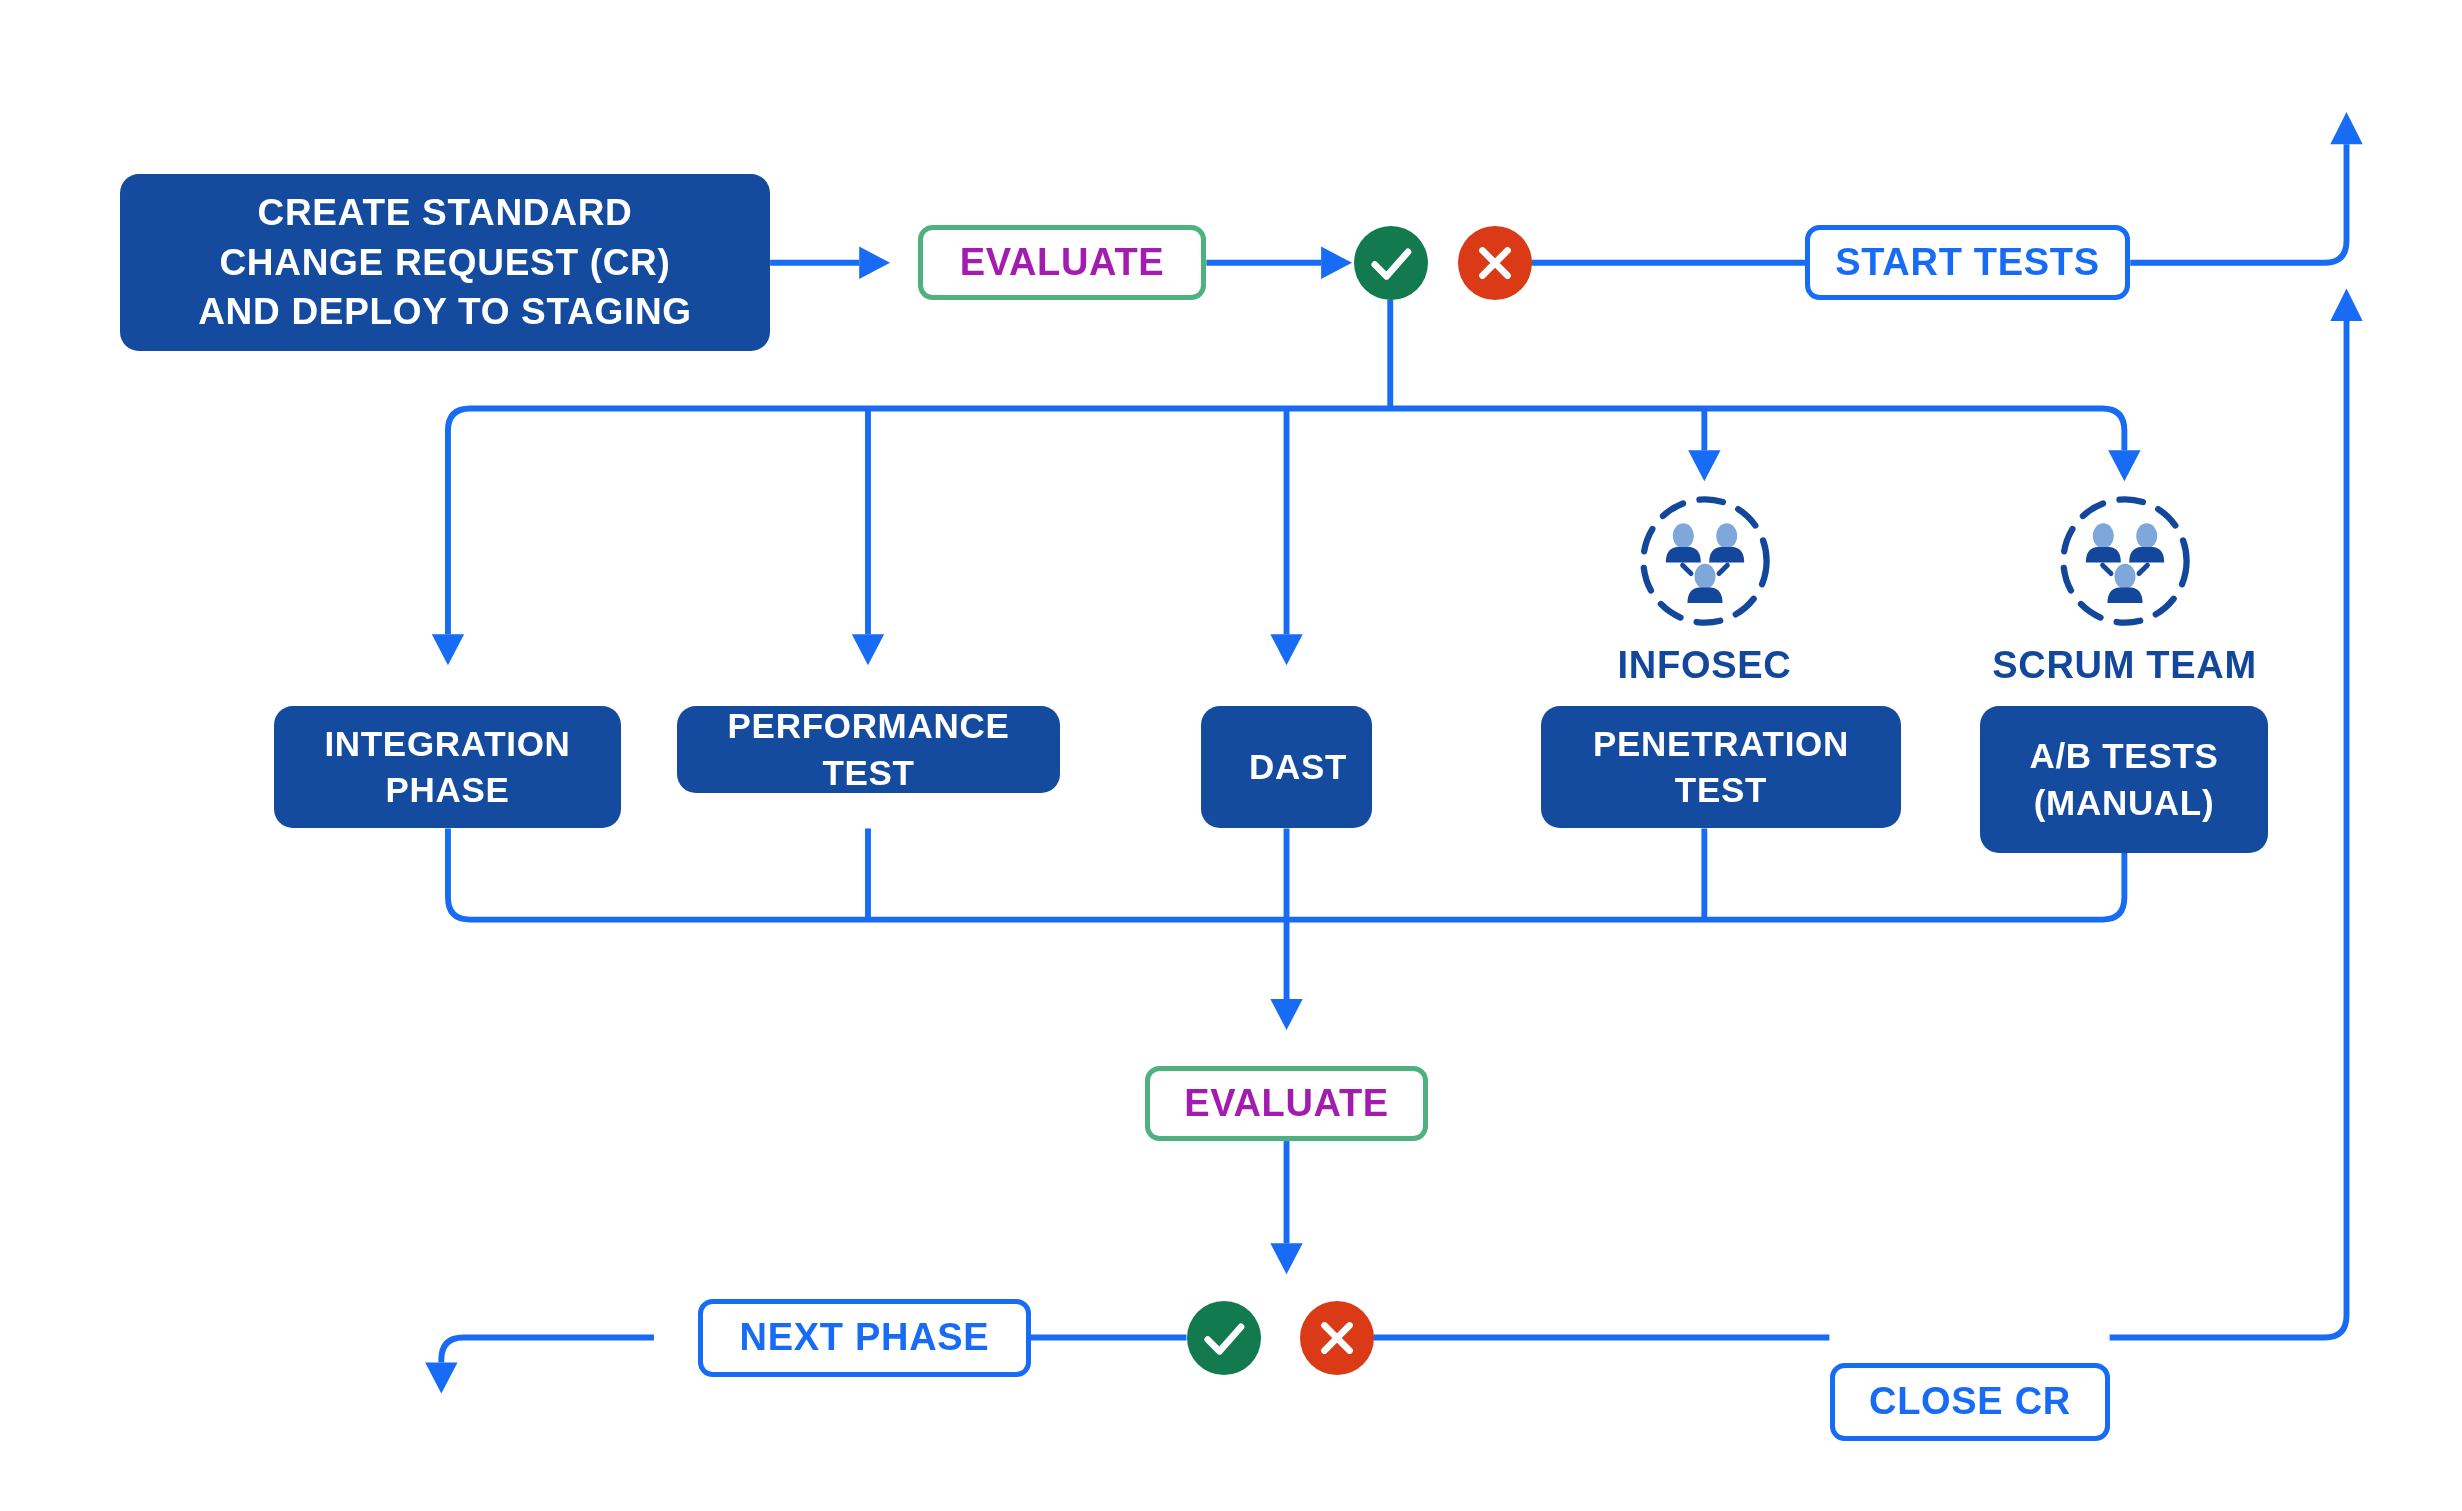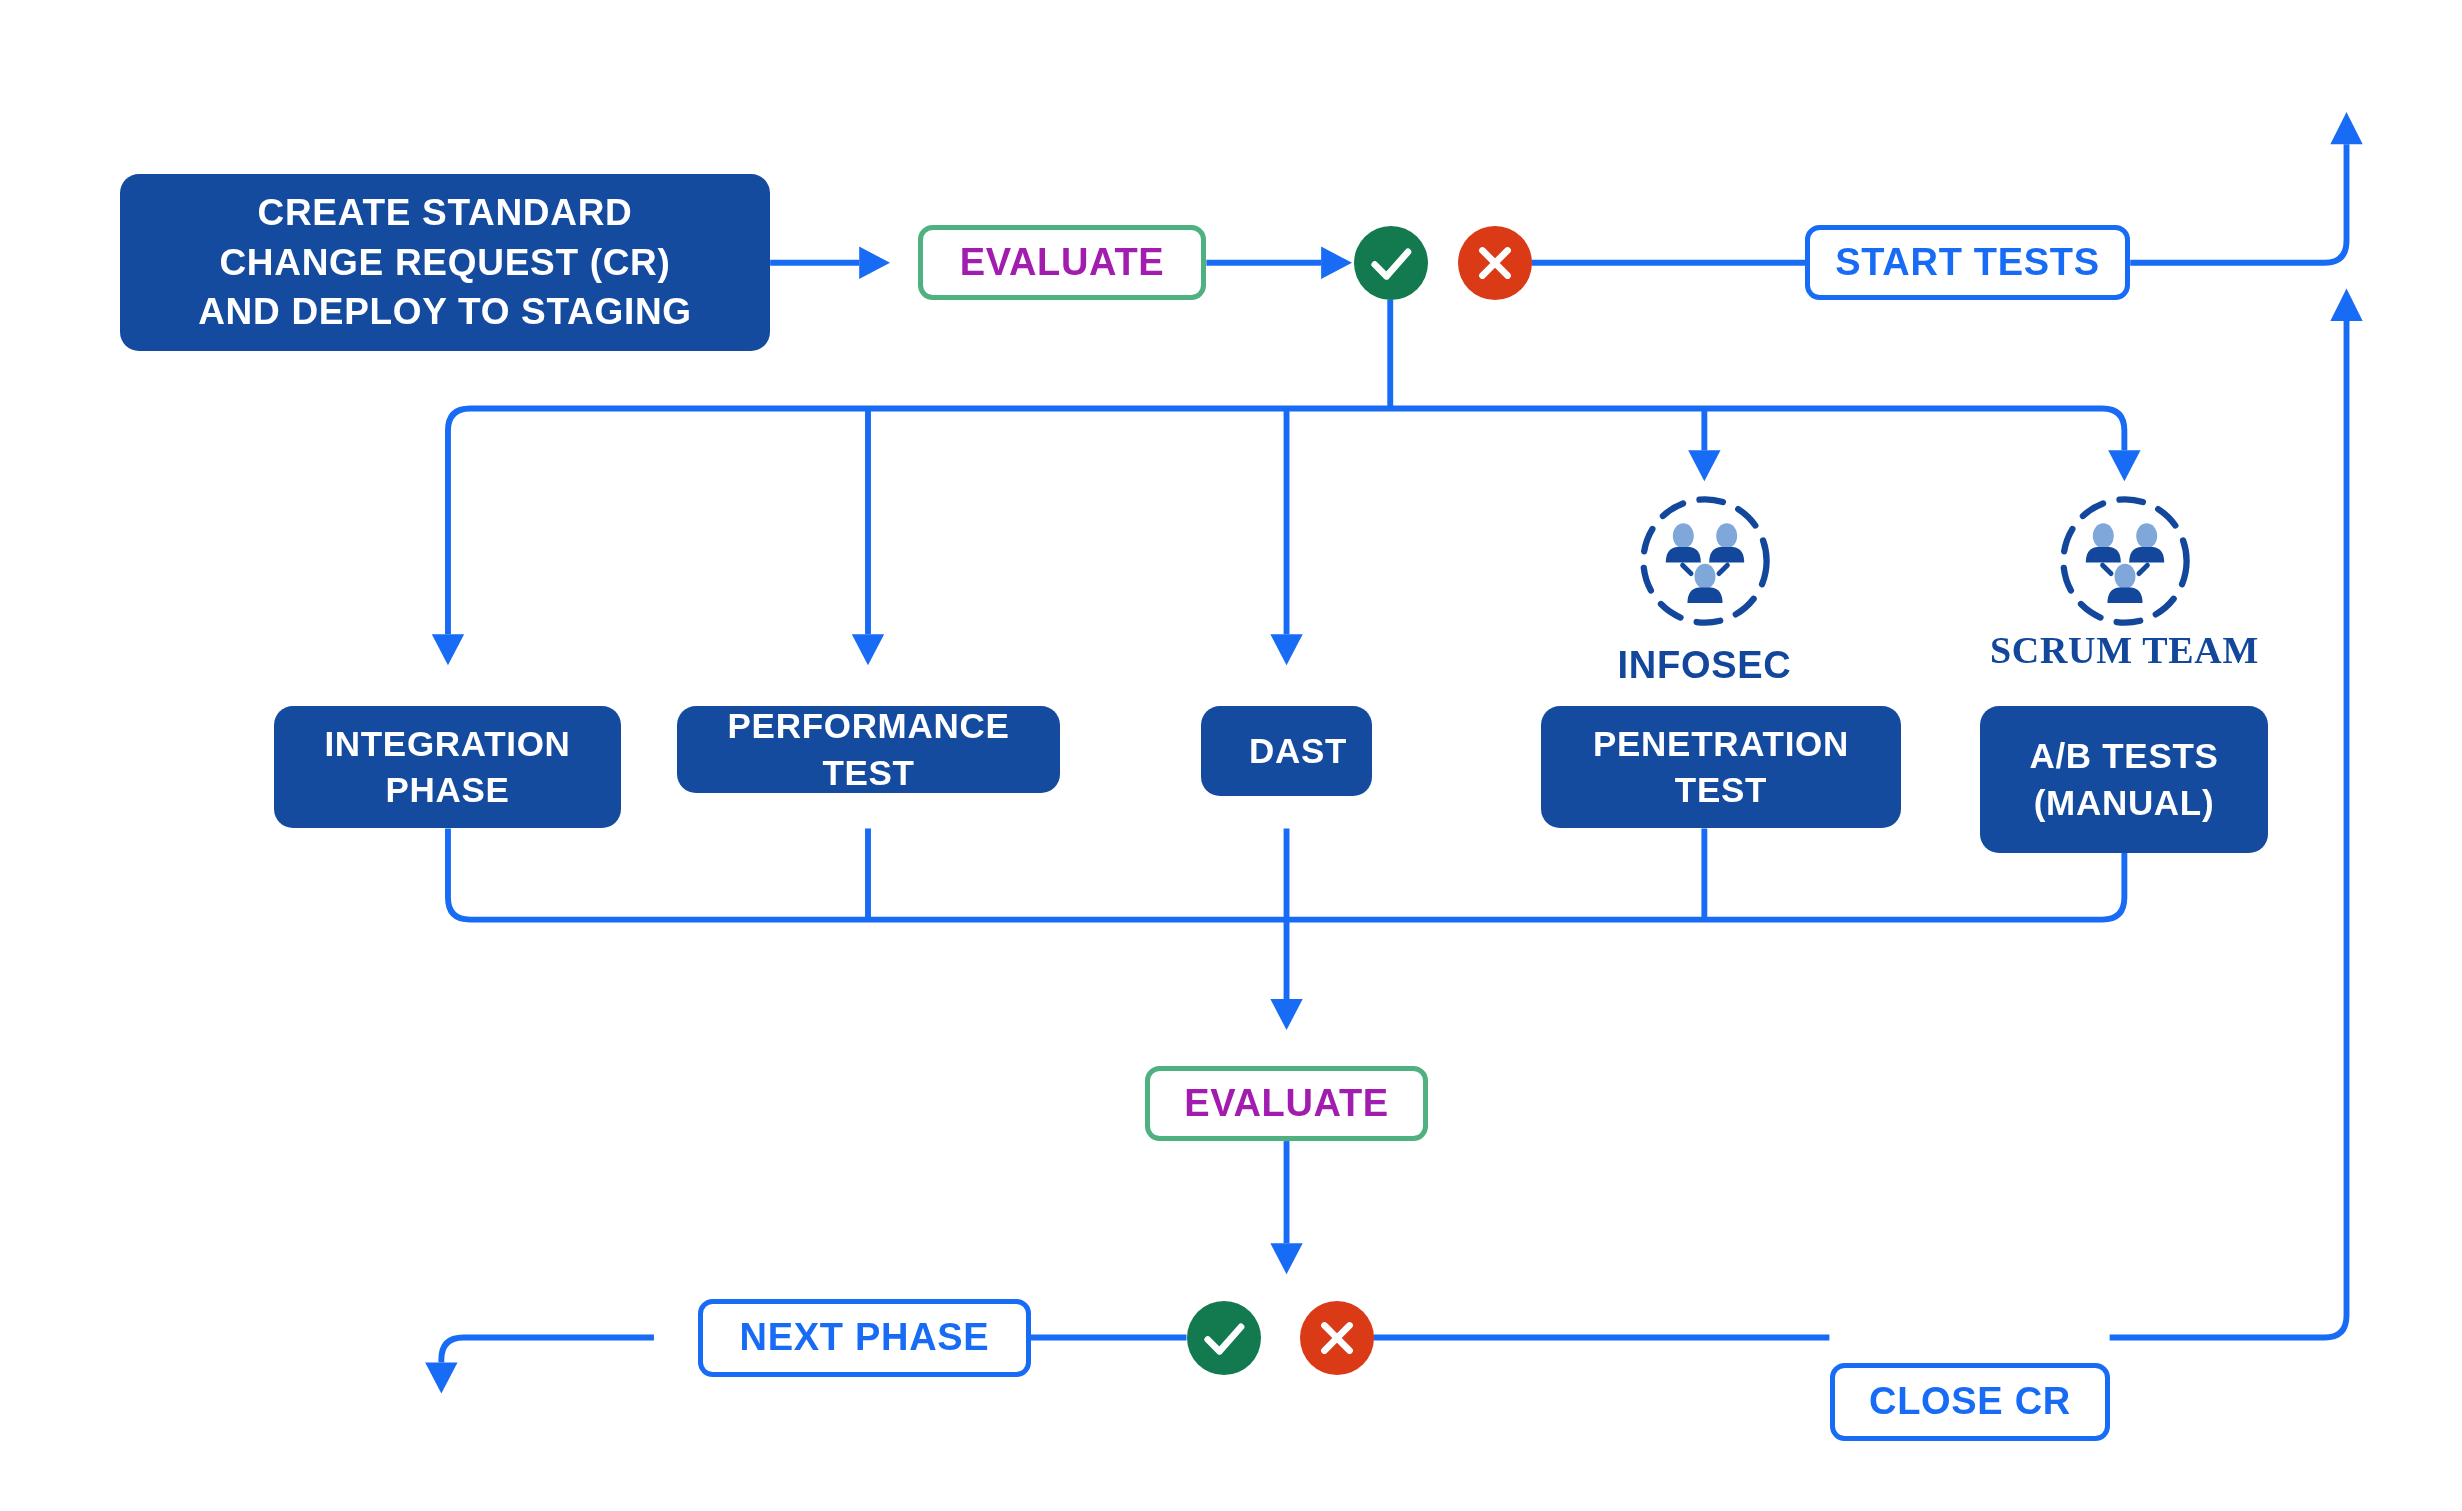--- a/index.html
+++ b/index.html
@@ -143,27 +143,27 @@
       <g transform="translate(100,138)">
         <ellipse cx="0" cy="-16" rx="15" ry="18" fill="#7FA7DA"></ellipse>
         <path d="M-25 22 Q-25 2 -9 0 L9 0 Q25 2 25 22 Z" fill="#12479B"></path>
       </g>
       <path d="M68 106 L80 118" stroke="#12479B" stroke-width="7" stroke-linecap="round"></path>
       <path d="M132 106 L120 118" stroke="#12479B" stroke-width="7" stroke-linecap="round"></path>
     </svg>
   </div>
 
   <div class="team-label" style="left:1513px;top:644px;">INFOSEC</div>
-  <div class="team-label" style="left:1933px;top:628px;font-family:Liberation Serif, serif;">SCRUM TEAM</div>
+  <div class="team-label" style="left:1933px;top:644px;">SCRUM TEAM</div>
 
   <div class="node filled" style="left:274px;top:706px;width:347px;height:122px;">INTEGRATION
 PHASE</div>
   <div class="node filled" style="left:677px;top:706px;width:383px;height:87px;">PERFORMANCE
 TEST</div>
-  <div class="node filled" style="left:1201px;top:706px;width:171px;height:90px;padding-left:23px;">DAST</div>
+  <div class="node filled" style="left:1201px;top:706px;width:171px;height:122px;padding-left:23px;">DAST</div>
   <div class="node filled" style="left:1524px;top:706px;width:360px;height:122px;margin-left:17px;">PENETRATION
 TEST</div>
   <div class="node filled" style="left:1980px;top:706px;width:288px;height:147px;">A/B TESTS
 (MANUAL)</div>
 
   <div class="node outline green" style="left:1145px;top:1066px;width:283px;height:75px;">EVALUATE</div>
 
   <div class="node outline blue" style="left:654px;top:1299px;width:333px;height:78px;margin-left:44px;">NEXT PHASE</div>
 
   <div class="badge pass" style="left:1187px;top:1301px;">

